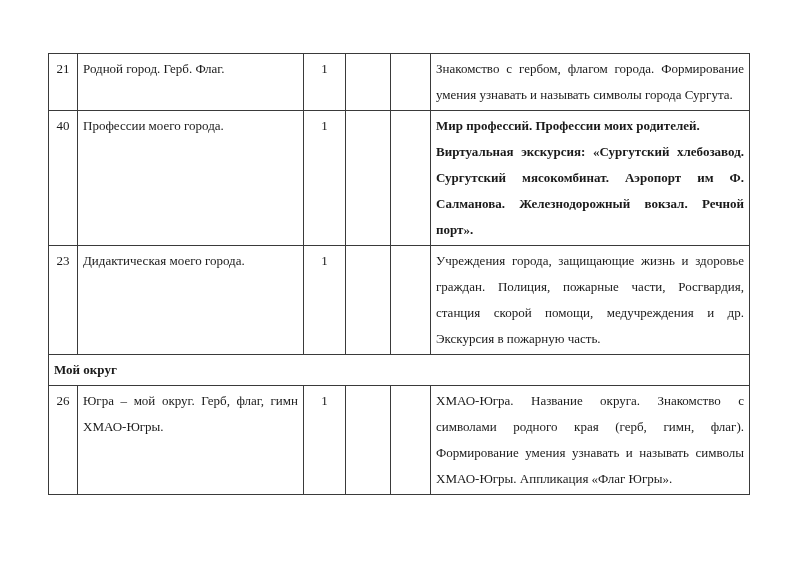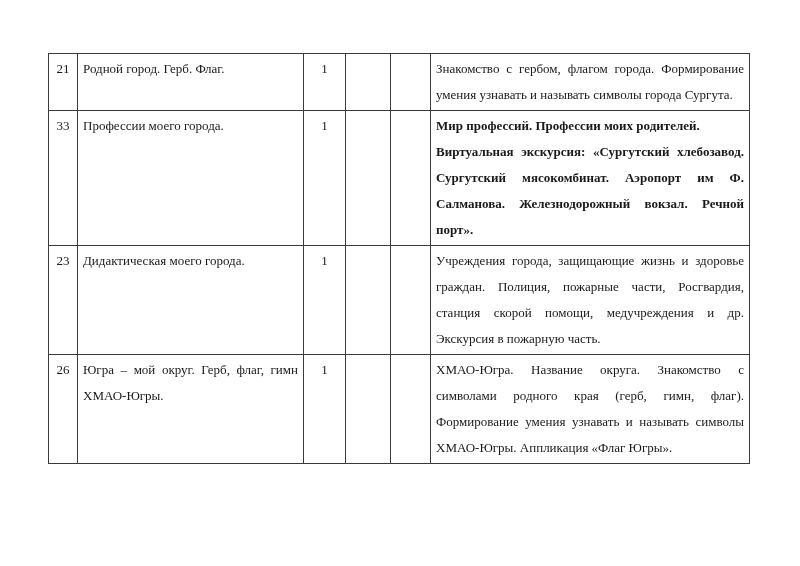--- a/index.html
+++ b/index.html
@@ -47,21 +47,21 @@
       <tr style="height:47px">
         <td class="num">21</td>
         <td class="topic">Родной город. Герб. Флаг.</td>
         <td class="hours">1</td>
         <td></td>
         <td></td>
         <td class="desc">Знакомство с гербом, флагом города. Формирование умения узнавать и называть символы города Сургута.</td>
       </tr>
 
       <tr style="height:93px">
-        <td class="num">33</td>
+        <td class="num">40</td>
         <td class="topic">Профессии моего города.</td>
         <td class="hours">1</td>
         <td></td>
         <td></td>
         <td class="desc">
           <span class="cell-text">Мир профессий. Профессии моих родителей.</span>
           <span class="cell-text">Виртуальная экскурсия: «Сургутский хлебозавод. Сургутский мясокомбинат. Аэропорт им Ф. Салманова. Железнодорожный вокзал. Речной порт».</span>
         </td>
       </tr>
 
@@ -69,20 +69,23 @@
         <td class="num">23</td>
         <td class="topic">Дидактическая моего города.</td>
         <td class="hours">1</td>
         <td></td>
         <td></td>
         <td class="desc">Учреждения города, защищающие жизнь и здоровье граждан. Полиция, пожарные части, Росгвардия, станция скорой помощи, медучреждения и др. Экскурсия в пожарную часть.</td>
       </tr>
 
 
 
+      <tr style="height:24px">
+        <td class="section" colspan="6">Мой округ</td>
+      </tr>
 
       <tr style="height:93px">
         <td class="num">26</td>
         <td class="topic">Югра – мой округ. Герб, флаг, гимн ХМАО-Югры.</td>
         <td class="hours">1</td>
         <td></td>
         <td></td>
         <td class="desc">ХМАО-Югра. Название округа. Знакомство с символами родного края (герб, гимн, флаг). Формирование умения узнавать и называть символы ХМАО-Югры. Аппликация «Флаг Югры».</td>
       </tr>
     </tbody>

